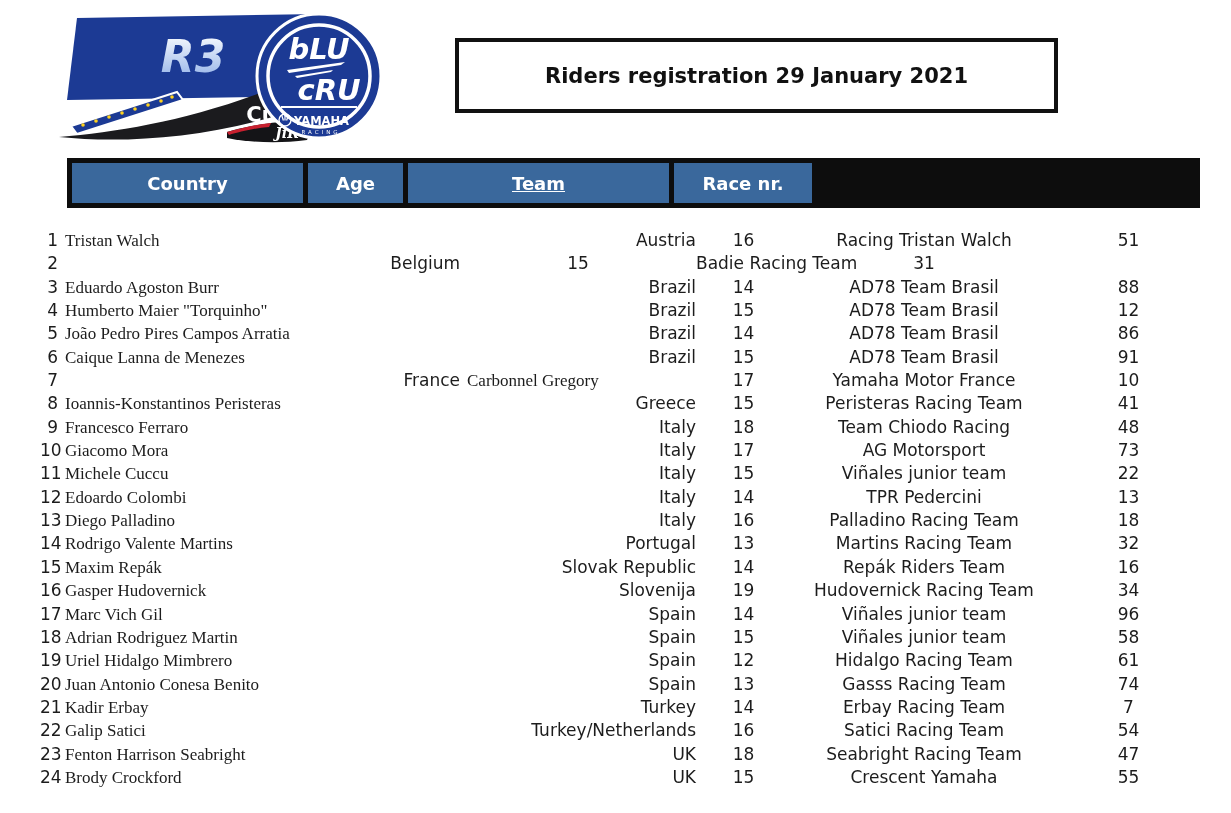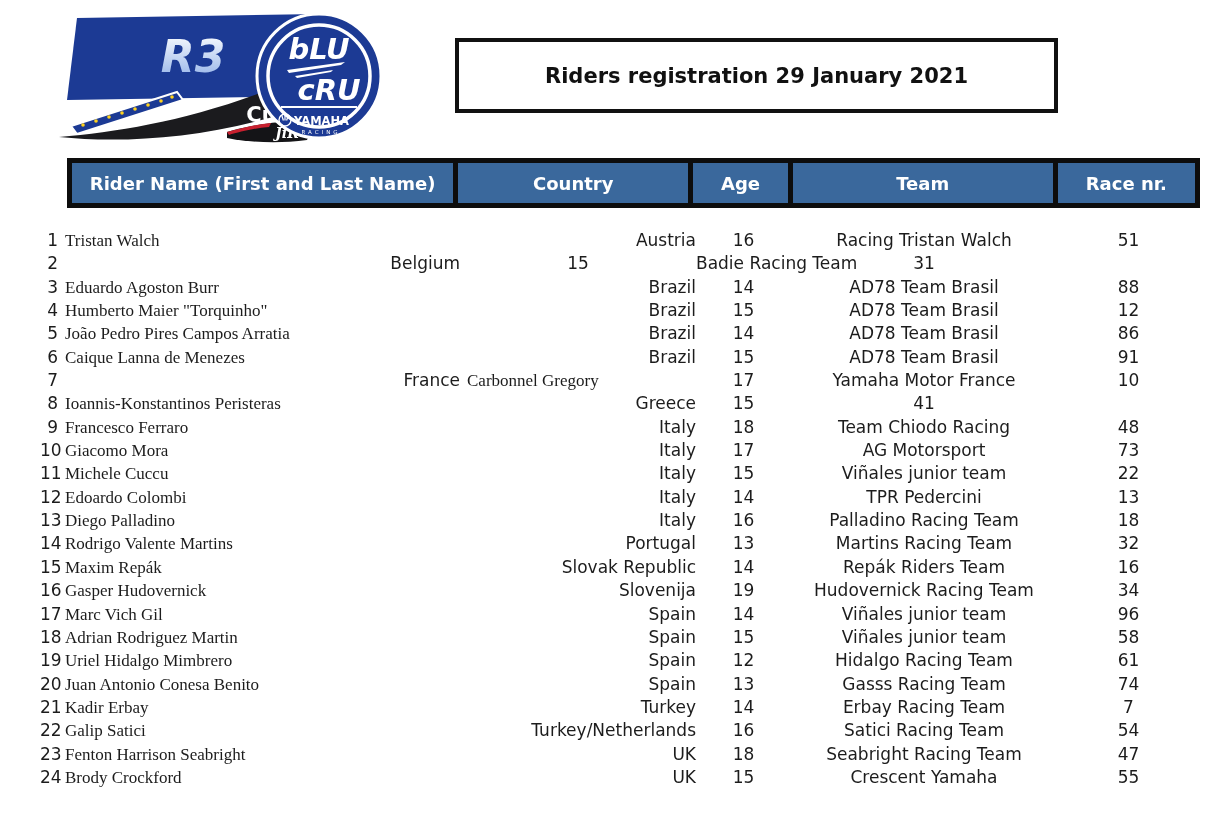--- a/index.html
+++ b/index.html
@@ -18,21 +18,21 @@
   .title-box span{font-size:21px;font-weight:bold;color:#111;}
 
   
   .thead{position:absolute;left:67px;top:158px;width:1133px;height:50px;
          background:#0d0d0d;display:flex;gap:5px;padding:5px;box-sizing:border-box;}
   .th{background:var(--header-bg,#3a689c);color:#fff;font-weight:bold;font-size:18px;
       display:flex;align-items:center;justify-content:center;white-space:nowrap;}
   .th-name{flex:0 1 383px;}
   .th-country{flex:0 1 231px;}
   .th-age{flex:0 1 95px;}
-  .th-team{flex:0 1 261px;}
+  .th-team{flex:0 1 261px;text-decoration:underline;}
   .th-race{flex:0 1 138px;}
 
   
   .tbody{position:absolute;left:40px;top:229px;width:1160px;}
   .row{display:grid;grid-template-columns:18px 402px 236px 95px 266px 143px;
        height:23.35px;line-height:23.35px;font-size:17px;color:#1c1c1c;white-space:nowrap;}
   .cell{overflow:visible;}
   .c-nr{text-align:right;}
   .c-name{text-align:left;padding-left:7px;font-family:Liberation Serif, serif;}
   .c-country{text-align:right;}
@@ -100,21 +100,20 @@
         <text x="264" y="124" font-size="5.5" fill="#ffffff" text-anchor="middle" letter-spacing="3">RACING</text>
       </g>
     </svg>
   </div>
 
   <div class="title-box">
     <span>Riders registration 29 January 2021</span>
   </div>
 
   <div class="thead">
-    <div class="th th-name">Rider Name (First and Last Name)</div>
     <div class="th th-country">Country</div>
     <div class="th th-age">Age</div>
     <div class="th th-team">Team</div>
     <div class="th th-race">Race nr.</div>
   </div>
 
   <div class="tbody">
       <div class="row">
         <div class="cell c-nr">1</div>
         <div class="cell c-name">Tristan Walch</div>
@@ -168,20 +167,21 @@
         <div class="cell c-name">Carbonnel Gregory</div>
         <div class="cell c-age">17</div>
         <div class="cell c-team">Yamaha Motor France</div>
         <div class="cell c-race">10</div>
       </div>
       <div class="row">
         <div class="cell c-nr">8</div>
         <div class="cell c-name">Ioannis-Konstantinos Peristeras</div>
         <div class="cell c-country">Greece</div>
         <div class="cell c-age">15</div>
+        <div class="cell c-team">Peristeras Racing Team</div>
         <div class="cell c-race">41</div>
       </div>
       <div class="row">
         <div class="cell c-nr">9</div>
         <div class="cell c-name">Francesco Ferraro</div>
         <div class="cell c-country">Italy</div>
         <div class="cell c-age">18</div>
         <div class="cell c-team">Team Chiodo Racing</div>
         <div class="cell c-race">48</div>
       </div>

